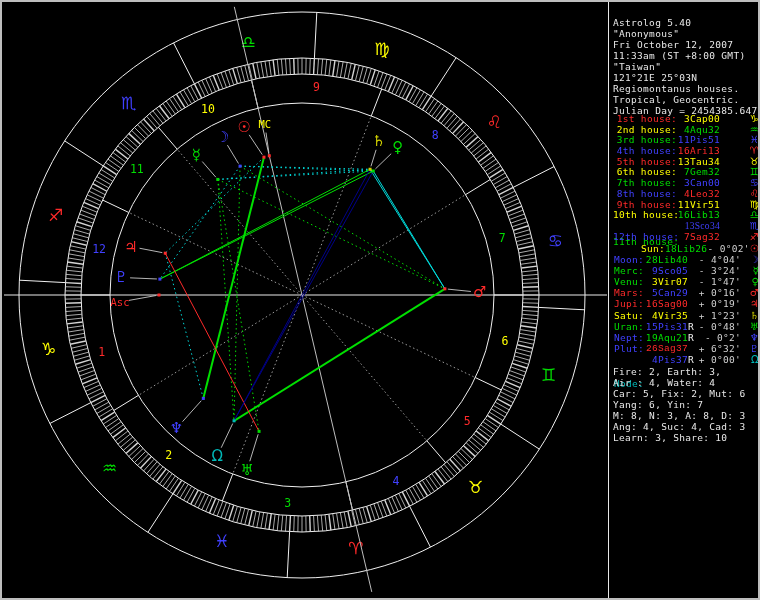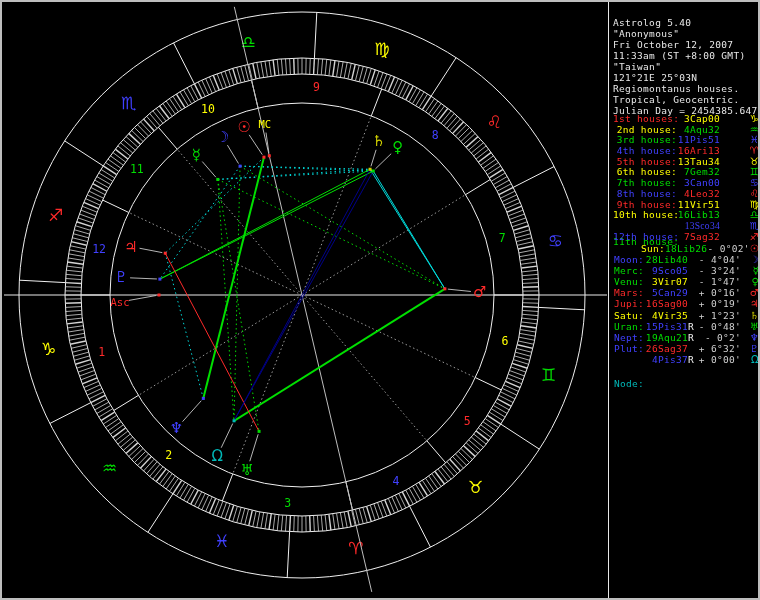--- a/index.html
+++ b/index.html
@@ -534,21 +534,21 @@
         <div class="pline">Fri October 12, 2007</div>
         <div class="pline">11:33am (ST +8:00 GMT)</div>
         <div class="pline">"Taiwan"</div>
         <div class="pline">121°21E 25°03N</div>
         <div class="pline">Regiomontanus houses.</div>
         <div class="pline">Tropical, Geocentric.</div>
         <div class="pline">Julian Day = 2454385.6479</div>
       </div>
     <div id="houses">
         <div class="hrow">
-          <span class="hlab" style="color: rgb(255, 42, 42);">1st houses:</span>
+          <span class="hlab" style="color: rgb(255, 42, 42);">1st house:</span>
           <span class="hval" style="color: rgb(255, 255, 0);">3Cap00</span>
           <span class="glyphcol" style="color: rgb(255, 255, 0);">♑</span>
         </div>
         <div class="hrow">
           <span class="hlab" style="color: rgb(255, 255, 0);">2nd house:</span>
           <span class="hval" style="color: rgb(0, 221, 0);">4Aqu32</span>
           <span class="glyphcol" style="color: rgb(0, 221, 0);">♒</span>
         </div>
         <div class="hrow">
           <span class="hlab" style="color: rgb(0, 221, 0);">3rd house:</span>
@@ -660,27 +660,36 @@
         </div>
         <div class="prow">
           <span class="plab" style="color: rgb(64, 64, 255);">Nept:</span>
           <span class="pval" style="color: rgb(0, 221, 0);">19Aqu21</span>
           <span class="pretro" style="color: rgb(240, 240, 240);">R</span>
           <span class="pdelta">- 0°2'</span>
           <span class="glyphcol" style="color: rgb(64, 64, 255);">♆</span>
         </div>
         <div class="prow">
           <span class="plab" style="color: rgb(64, 64, 255);">Plut:</span>
-          <span class="pval" style="color: rgb(255, 42, 42);">26Sag37</span>
+          <span class="pval" style="color: rgb(255, 42, 42); font-family: Liberation Mono, monospace;">26Sag37</span>
           <span class="pretro" style="color: rgb(240, 240, 240);"></span>
           <span class="pdelta">+ 6°32'</span>
           <span class="glyphcol" style="color: rgb(64, 64, 255);">♇</span>
         </div>
         <div class="prow">
           <span class="plab" style="color: rgb(0, 184, 184); margin-top: 24px;">Node:</span>
           <span class="pval" style="color: rgb(64, 64, 255);">4Pis37</span>
           <span class="pretro" style="color: rgb(240, 240, 240);">R</span>
           <span class="pdelta">+ 0°00'</span>
           <span class="glyphcol" style="color: rgb(0, 184, 184);">Ω</span>
         </div>
       </div>
+    <div id="stats">
+        <div class="pline">Fire: 2, Earth: 3,</div>
+        <div class="pline">Air : 4, Water: 4</div>
+        <div class="pline">Car: 5, Fix: 2, Mut: 6</div>
+        <div class="pline">Yang: 6, Yin: 7</div>
+        <div class="pline">M: 8, N: 3, A: 8, D: 3</div>
+        <div class="pline">Ang: 4, Suc: 4, Cad: 3</div>
+        <div class="pline">Learn: 3, Share: 10</div>
+      </div>
   </div>
 </div>
 
 </body></html>

